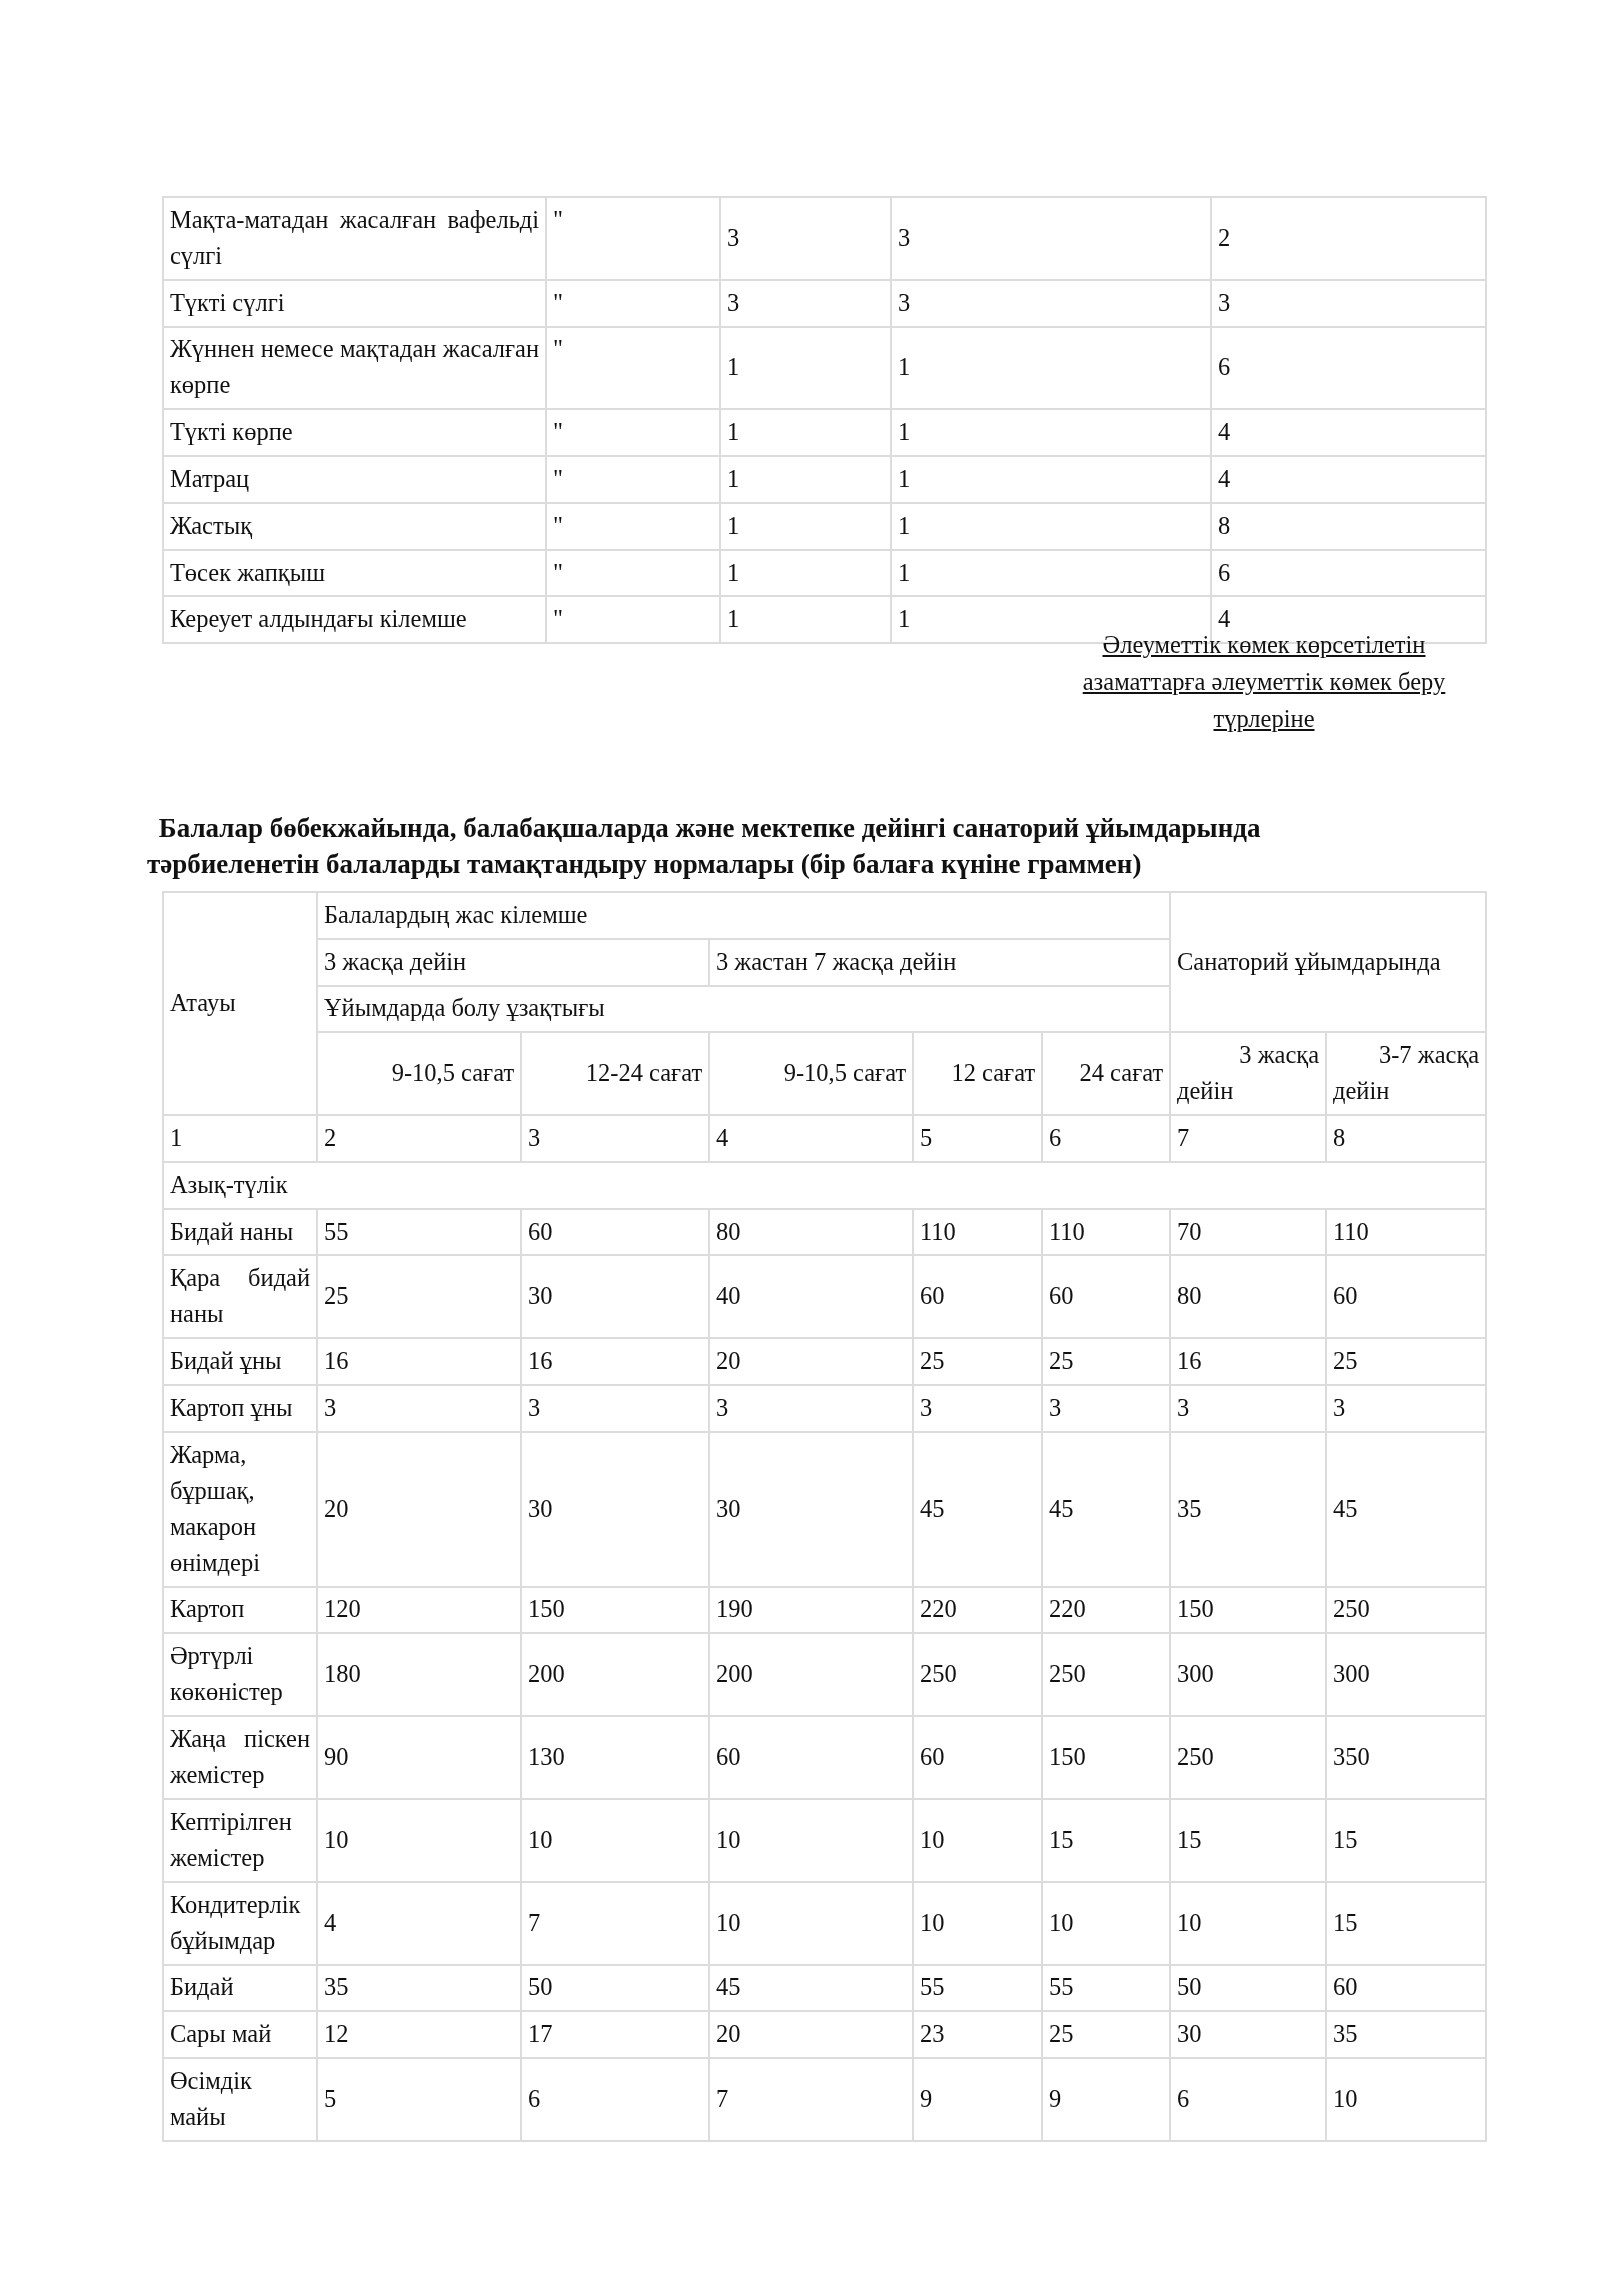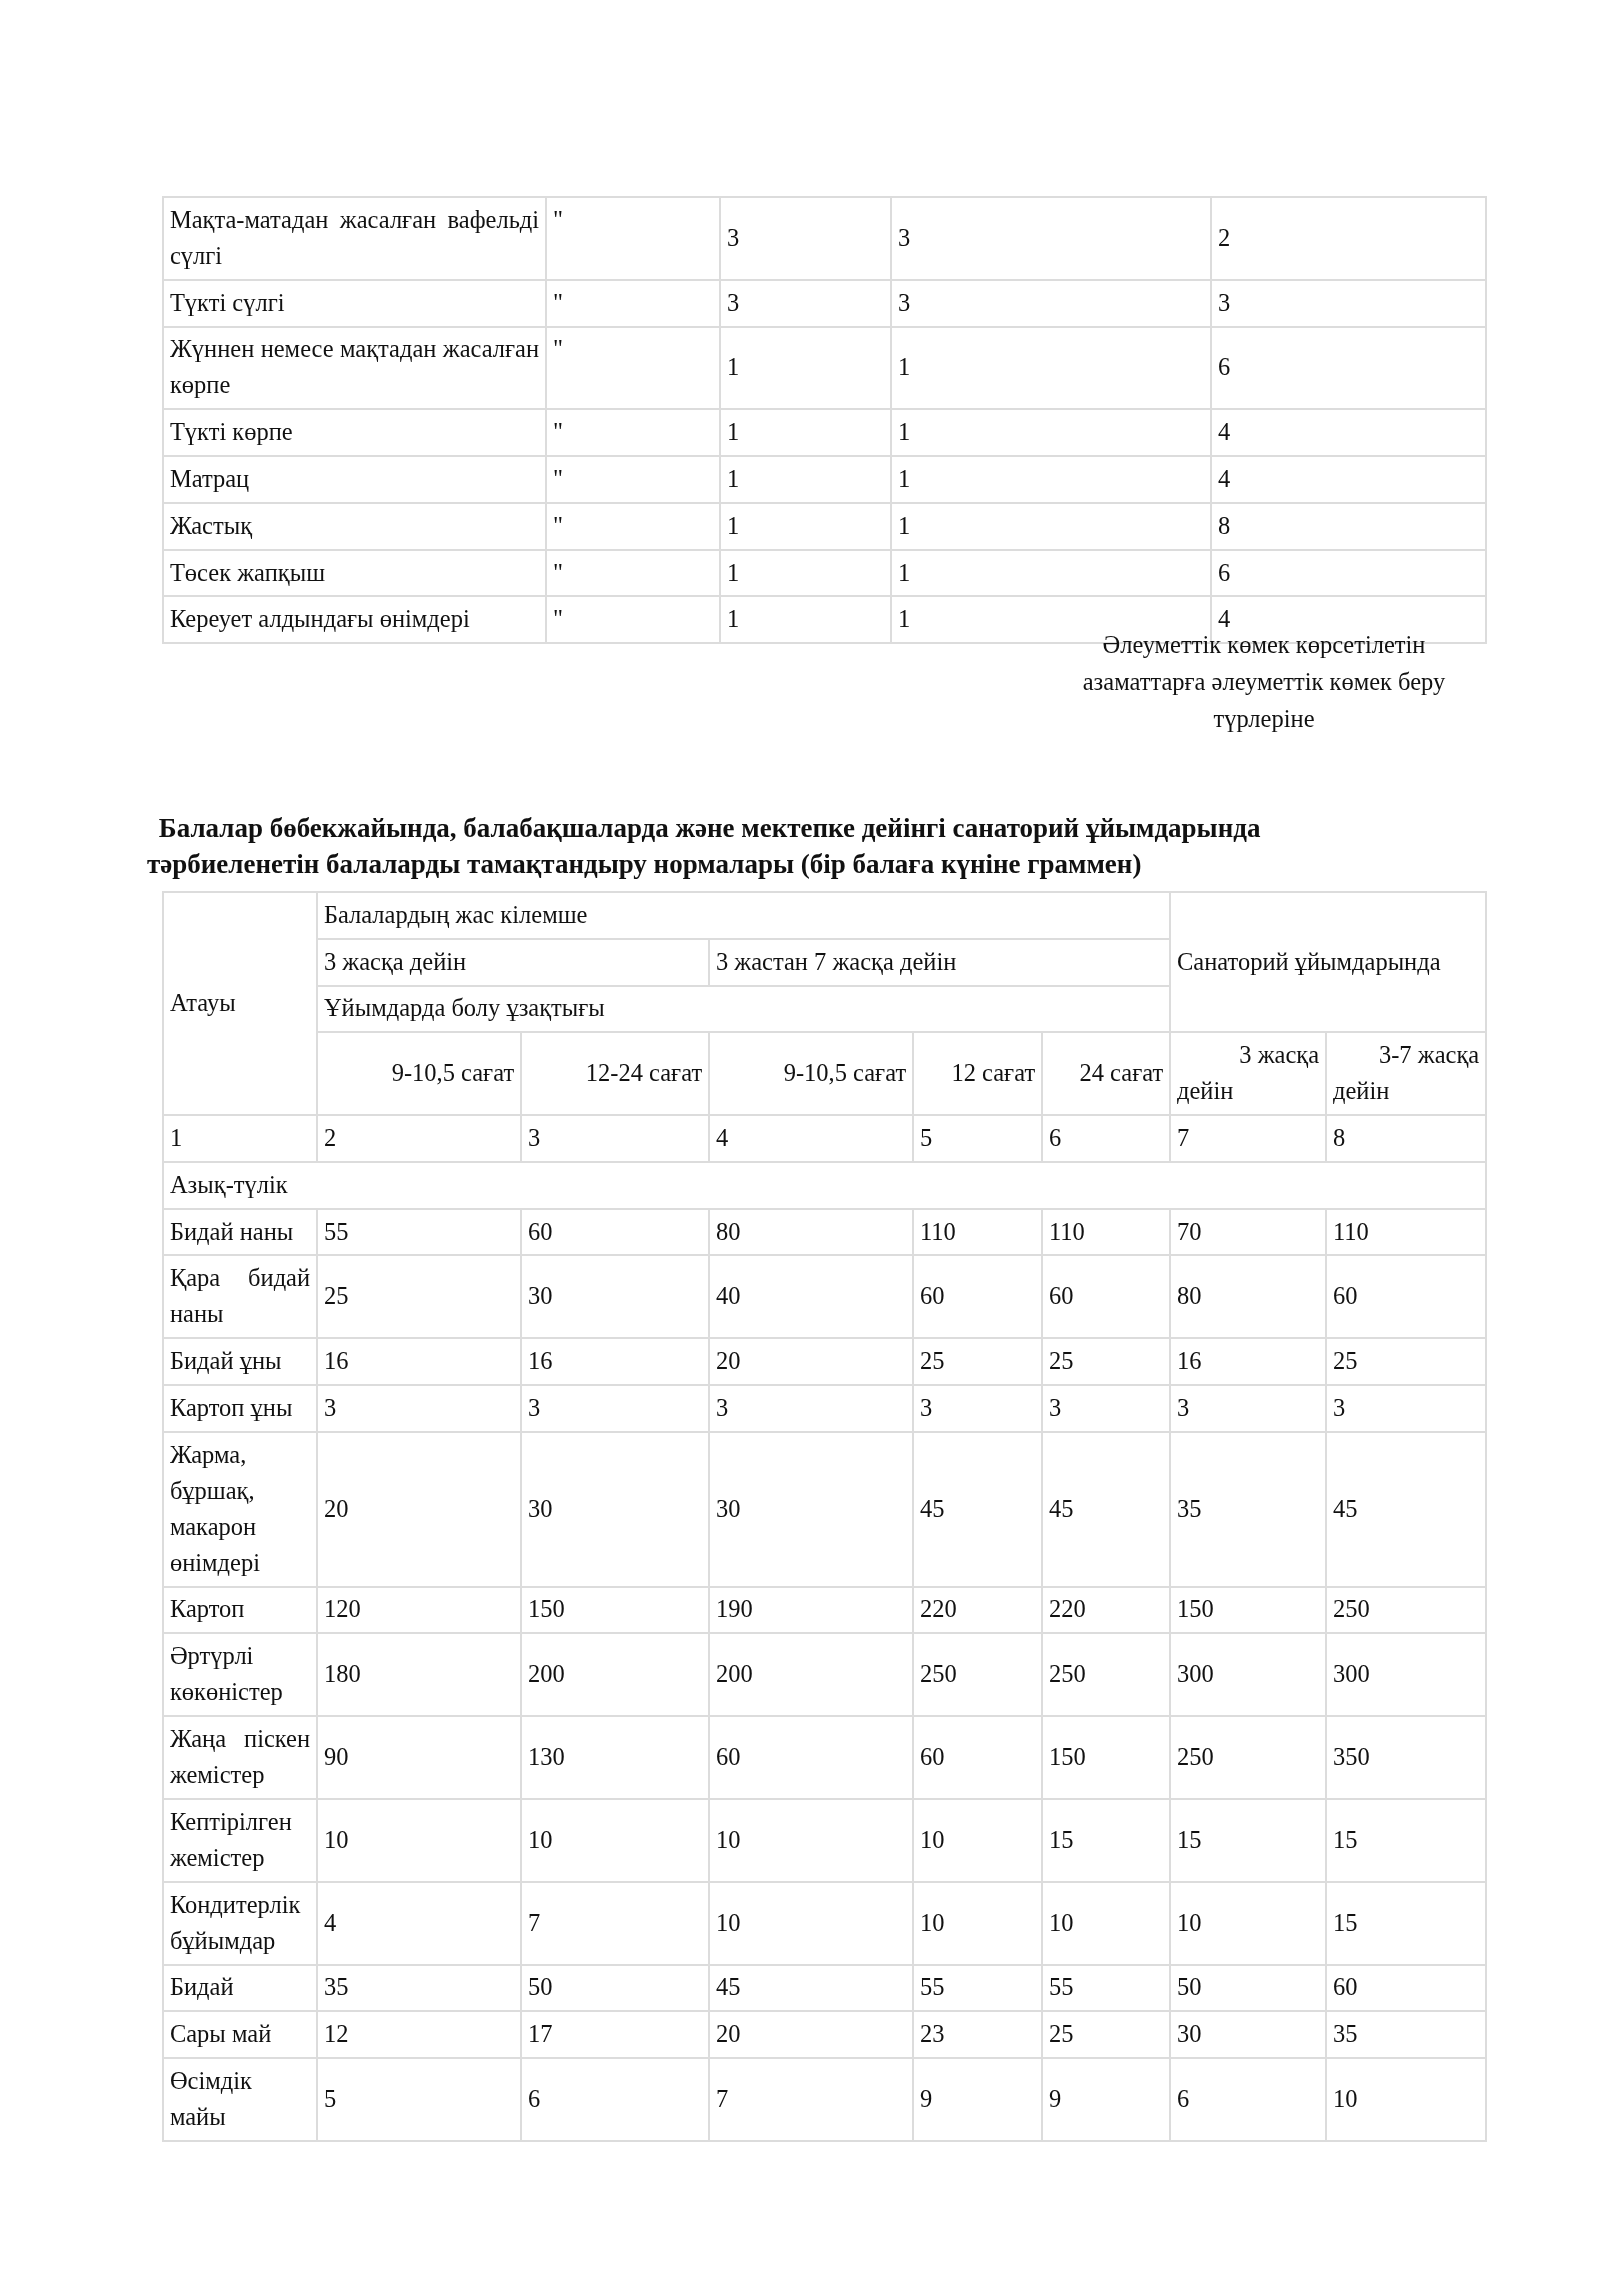--- a/index.html
+++ b/index.html
@@ -3,21 +3,21 @@
 <meta charset="utf-8">
 <style>
   html, body { margin: 0; padding: 0; background: #ffffff; }
   body { width: 1621px; height: 2293px; position: relative; font-family: "Liberation Serif", serif; color: #111; }
   .page { position: absolute; left: 0; top: 0; width: 1621px; height: 2047px; padding-left: 40px; }
   table { border-collapse: collapse; position: absolute; table-layout: fixed; font-size: 24.5px; line-height: 36px; }
   td { border: 2.9px solid #dcdcdc; padding: 3.9px 5.9px 4.9px 5.9px; vertical-align: middle; text-align: left; }
   td.just { text-align: justify; text-align-last: left; }
   #t1 { left: 162px; top: 196px; width: 1323px; }
   #t2 { left: 162px; top: 891px; width: 1323px; }
-  .note { position: absolute; left: 1019px; top: 626px; width: 490px; text-align: center; font-size: 24.5px; line-height: 37px; }
+  .note { position: absolute; left: 1019px; top: 626px; width: 490px; text-align: center; font-size: 24.5px; line-height: 37px; text-decoration: underline; }
   .title { position: absolute; left: 147px; top: 810px; width: 1304px; font-weight: bold; font-size: 27px; line-height: 36px; }
   .title .l1 { padding-left: 11.8px; display: block; }
   .title .l2 { display: block; }
   .r1 td { height: 71px; text-align: right; }
 </style>
 </head>
 <body>
 
 <div class="page">
 
@@ -73,21 +73,21 @@
           <td>8</td>
         </tr>
         <tr>
           <td class="just">Төсек жапқыш</td>
           <td style="vertical-align: top;">"</td>
           <td>1</td>
           <td>1</td>
           <td>6</td>
         </tr>
         <tr>
-          <td class="just">Кереует алдындағы өнімдері</td>
+          <td class="just">Кереует алдындағы кілемше</td>
           <td style="vertical-align: top;">"</td>
           <td>1</td>
           <td>1</td>
           <td>4</td>
         </tr>
       </tbody>
   </table>
 
   <div class="note">
     <div>Әлеуметтік көмек көрсетілетін</div>

